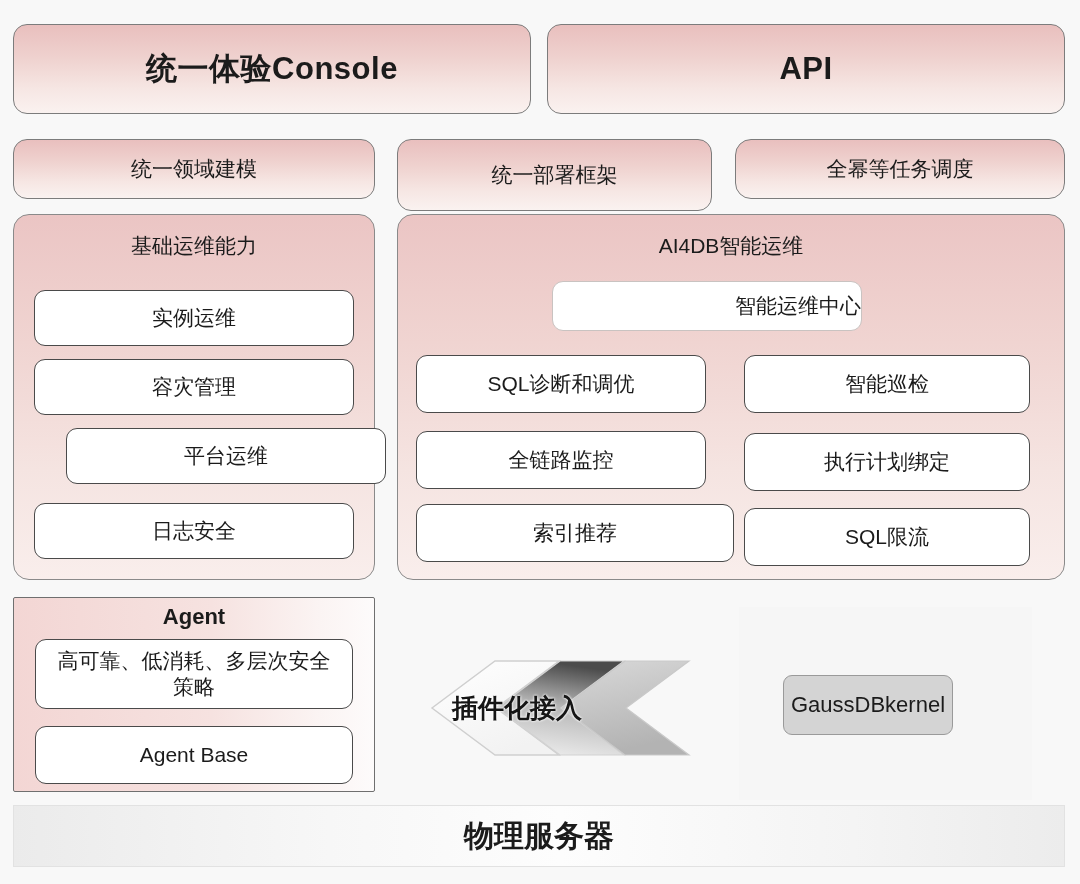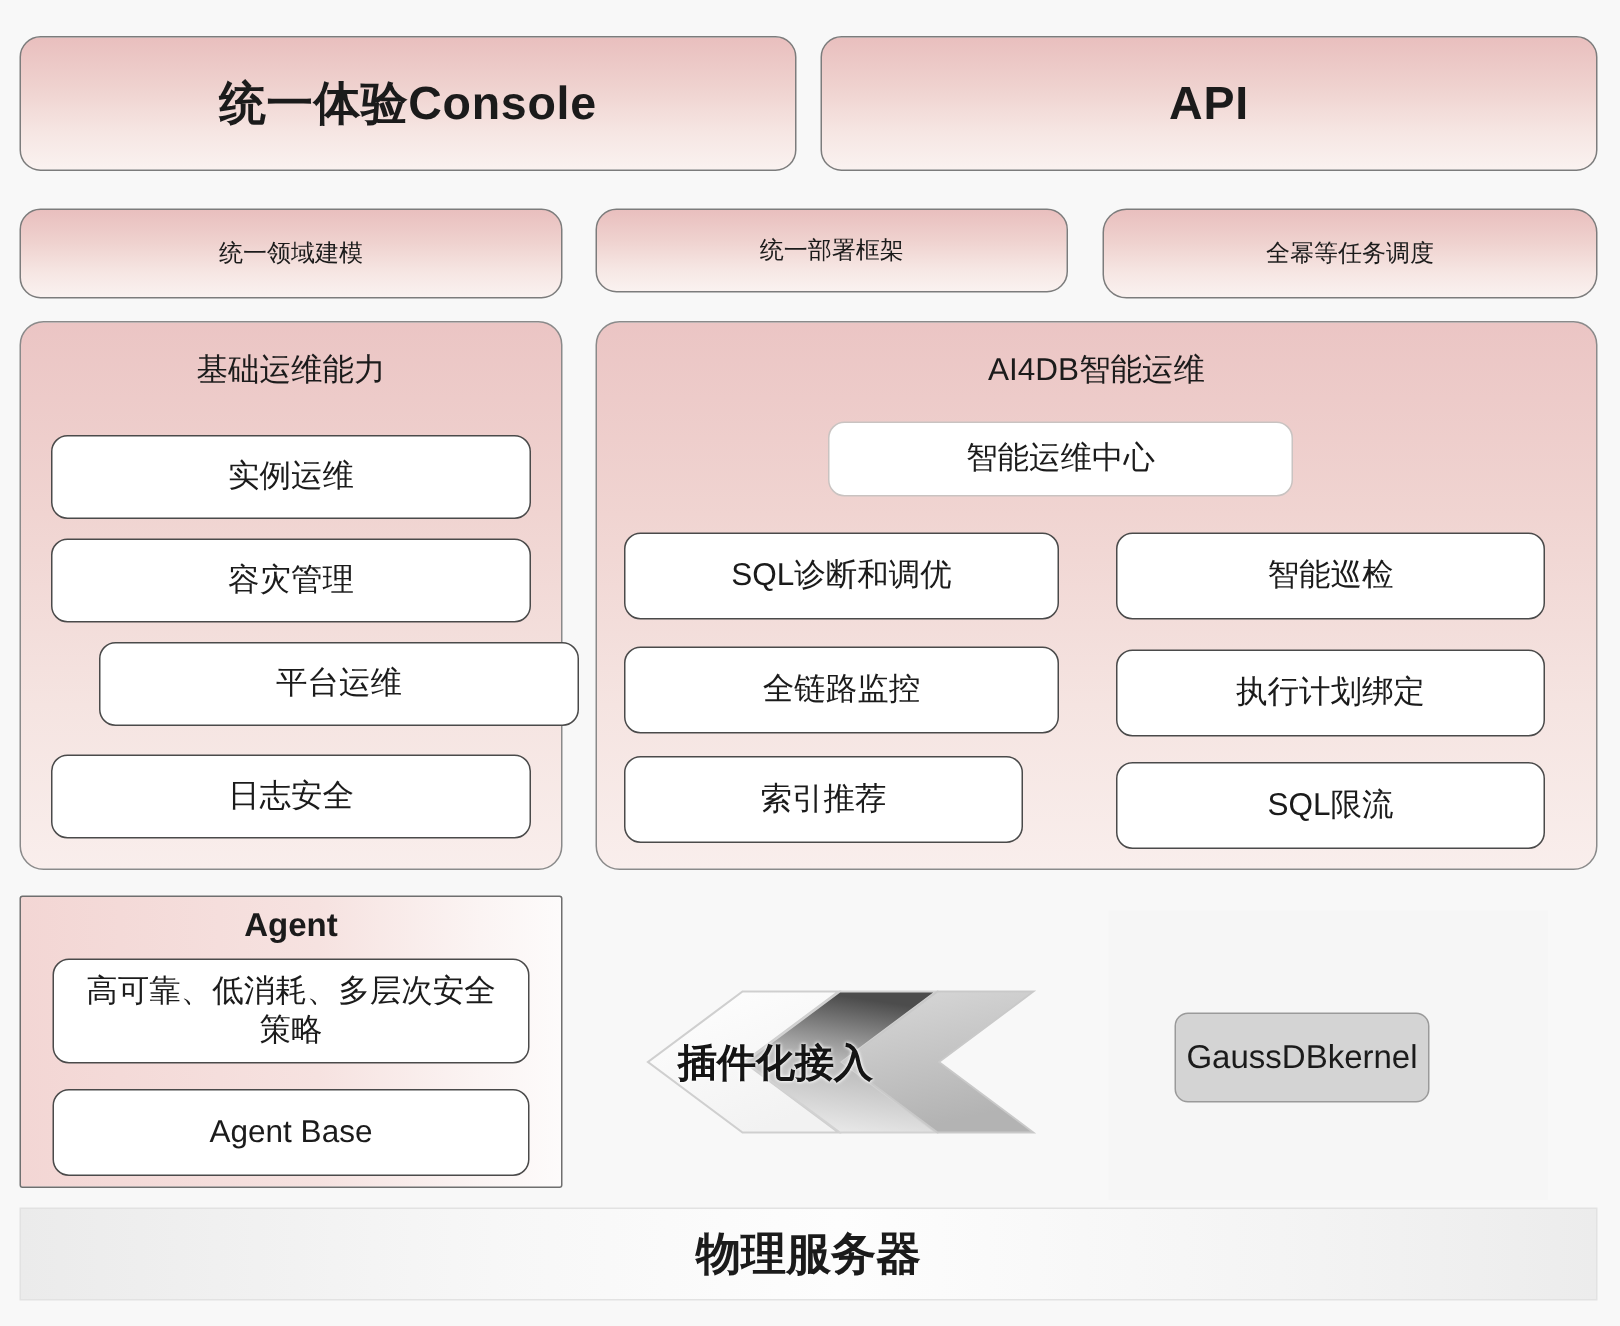--- a/index.html
+++ b/index.html
@@ -21,21 +21,21 @@
     border-radius:14px;
     box-sizing:border-box;
     display:flex;align-items:center;justify-content:center;
     text-align:center;
   }
 
   
   .banner{font-size:31px;font-weight:bold;letter-spacing:.5px;}
 
   
-  .midrow{font-size:16px;}
+  .midrow{font-size:21px;}
 
   
   .container{
     position:absolute;
     background:linear-gradient(to bottom,#ebc5c4 0%,#f0d4d1 35%,#f5e4e1 70%,#f9eeec 100%);
     border:1.6px solid #8a8a8a;
     border-radius:16px;
     box-sizing:border-box;
   }
   .container-title{
@@ -49,21 +49,21 @@
     position:absolute;
     background:#ffffff;
     border:1.8px solid #4a4a4a;
     border-radius:11px;
     box-sizing:border-box;
     display:flex;align-items:center;justify-content:center;
     text-align:center;
     font-size:21px;
     line-height:1.25;
   }
-  .leaf.thin{border:1.4px solid #c9c3c1;}
+  .leaf.thin{border:1.4px solid #c9c3c1;justify-content:flex-end;}
 
   
   .agentbox{
     position:absolute;
     background:linear-gradient(to right,#f3d6d4 0%,#f6e2e0 55%,#fbf4f3 85%,#fdfbfb 100%);
     border:1.6px solid #6f6f6f;
     border-radius:2px;
     box-sizing:border-box;
   }
   .agent-title{
@@ -118,21 +118,21 @@
   </div>
 
   <div class="pink banner" style="left:547px;top:24px;width:518px;height:90px;">
     <span>API</span>
   </div>
 
   <div class="pink midrow" style="left:13px;top:139px;width:362px;height:60px;">
     <span>统一领域建模</span>
   </div>
 
-  <div class="pink midrow" style="left:397px;top:139px;width:315px;height:56px;">
+  <div class="pink midrow" style="left:397px;top:139px;width:315px;height:72px;">
     <span>统一部署框架</span>
   </div>
 
   <div class="pink midrow" style="left:735px;top:139px;width:330px;height:60px;border-radius:16px;">
     <span>全幂等任务调度</span>
   </div>
 
   <div class="container" style="left:13px;top:214px;width:362px;height:366px;">
     <div class="container-title" style="height:62px;">
       <span>基础运维能力</span>
@@ -161,21 +161,21 @@
   <div class="leaf thin" style="left:552px;top:281px;width:310px;height:50px;">
     <span>智能运维中心</span>
   </div>
 
   <div class="leaf" style="left:416px;top:355px;width:290px;height:58px;">
     <span>SQL诊断和调优</span>
   </div>
   <div class="leaf" style="left:416px;top:431px;width:290px;height:58px;">
     <span>全链路监控</span>
   </div>
-  <div class="leaf" style="left:416px;top:504px;width:266px;height:58px;">
+  <div class="leaf" style="left:416px;top:504px;width:318px;height:58px;">
     <span>索引推荐</span>
   </div>
 
   <div class="leaf" style="left:744px;top:355px;width:286px;height:58px;">
     <span>智能巡检</span>
   </div>
   <div class="leaf" style="left:744px;top:433px;width:286px;height:58px;">
     <span>执行计划绑定</span>
   </div>
   <div class="leaf" style="left:744px;top:508px;width:286px;height:58px;">

